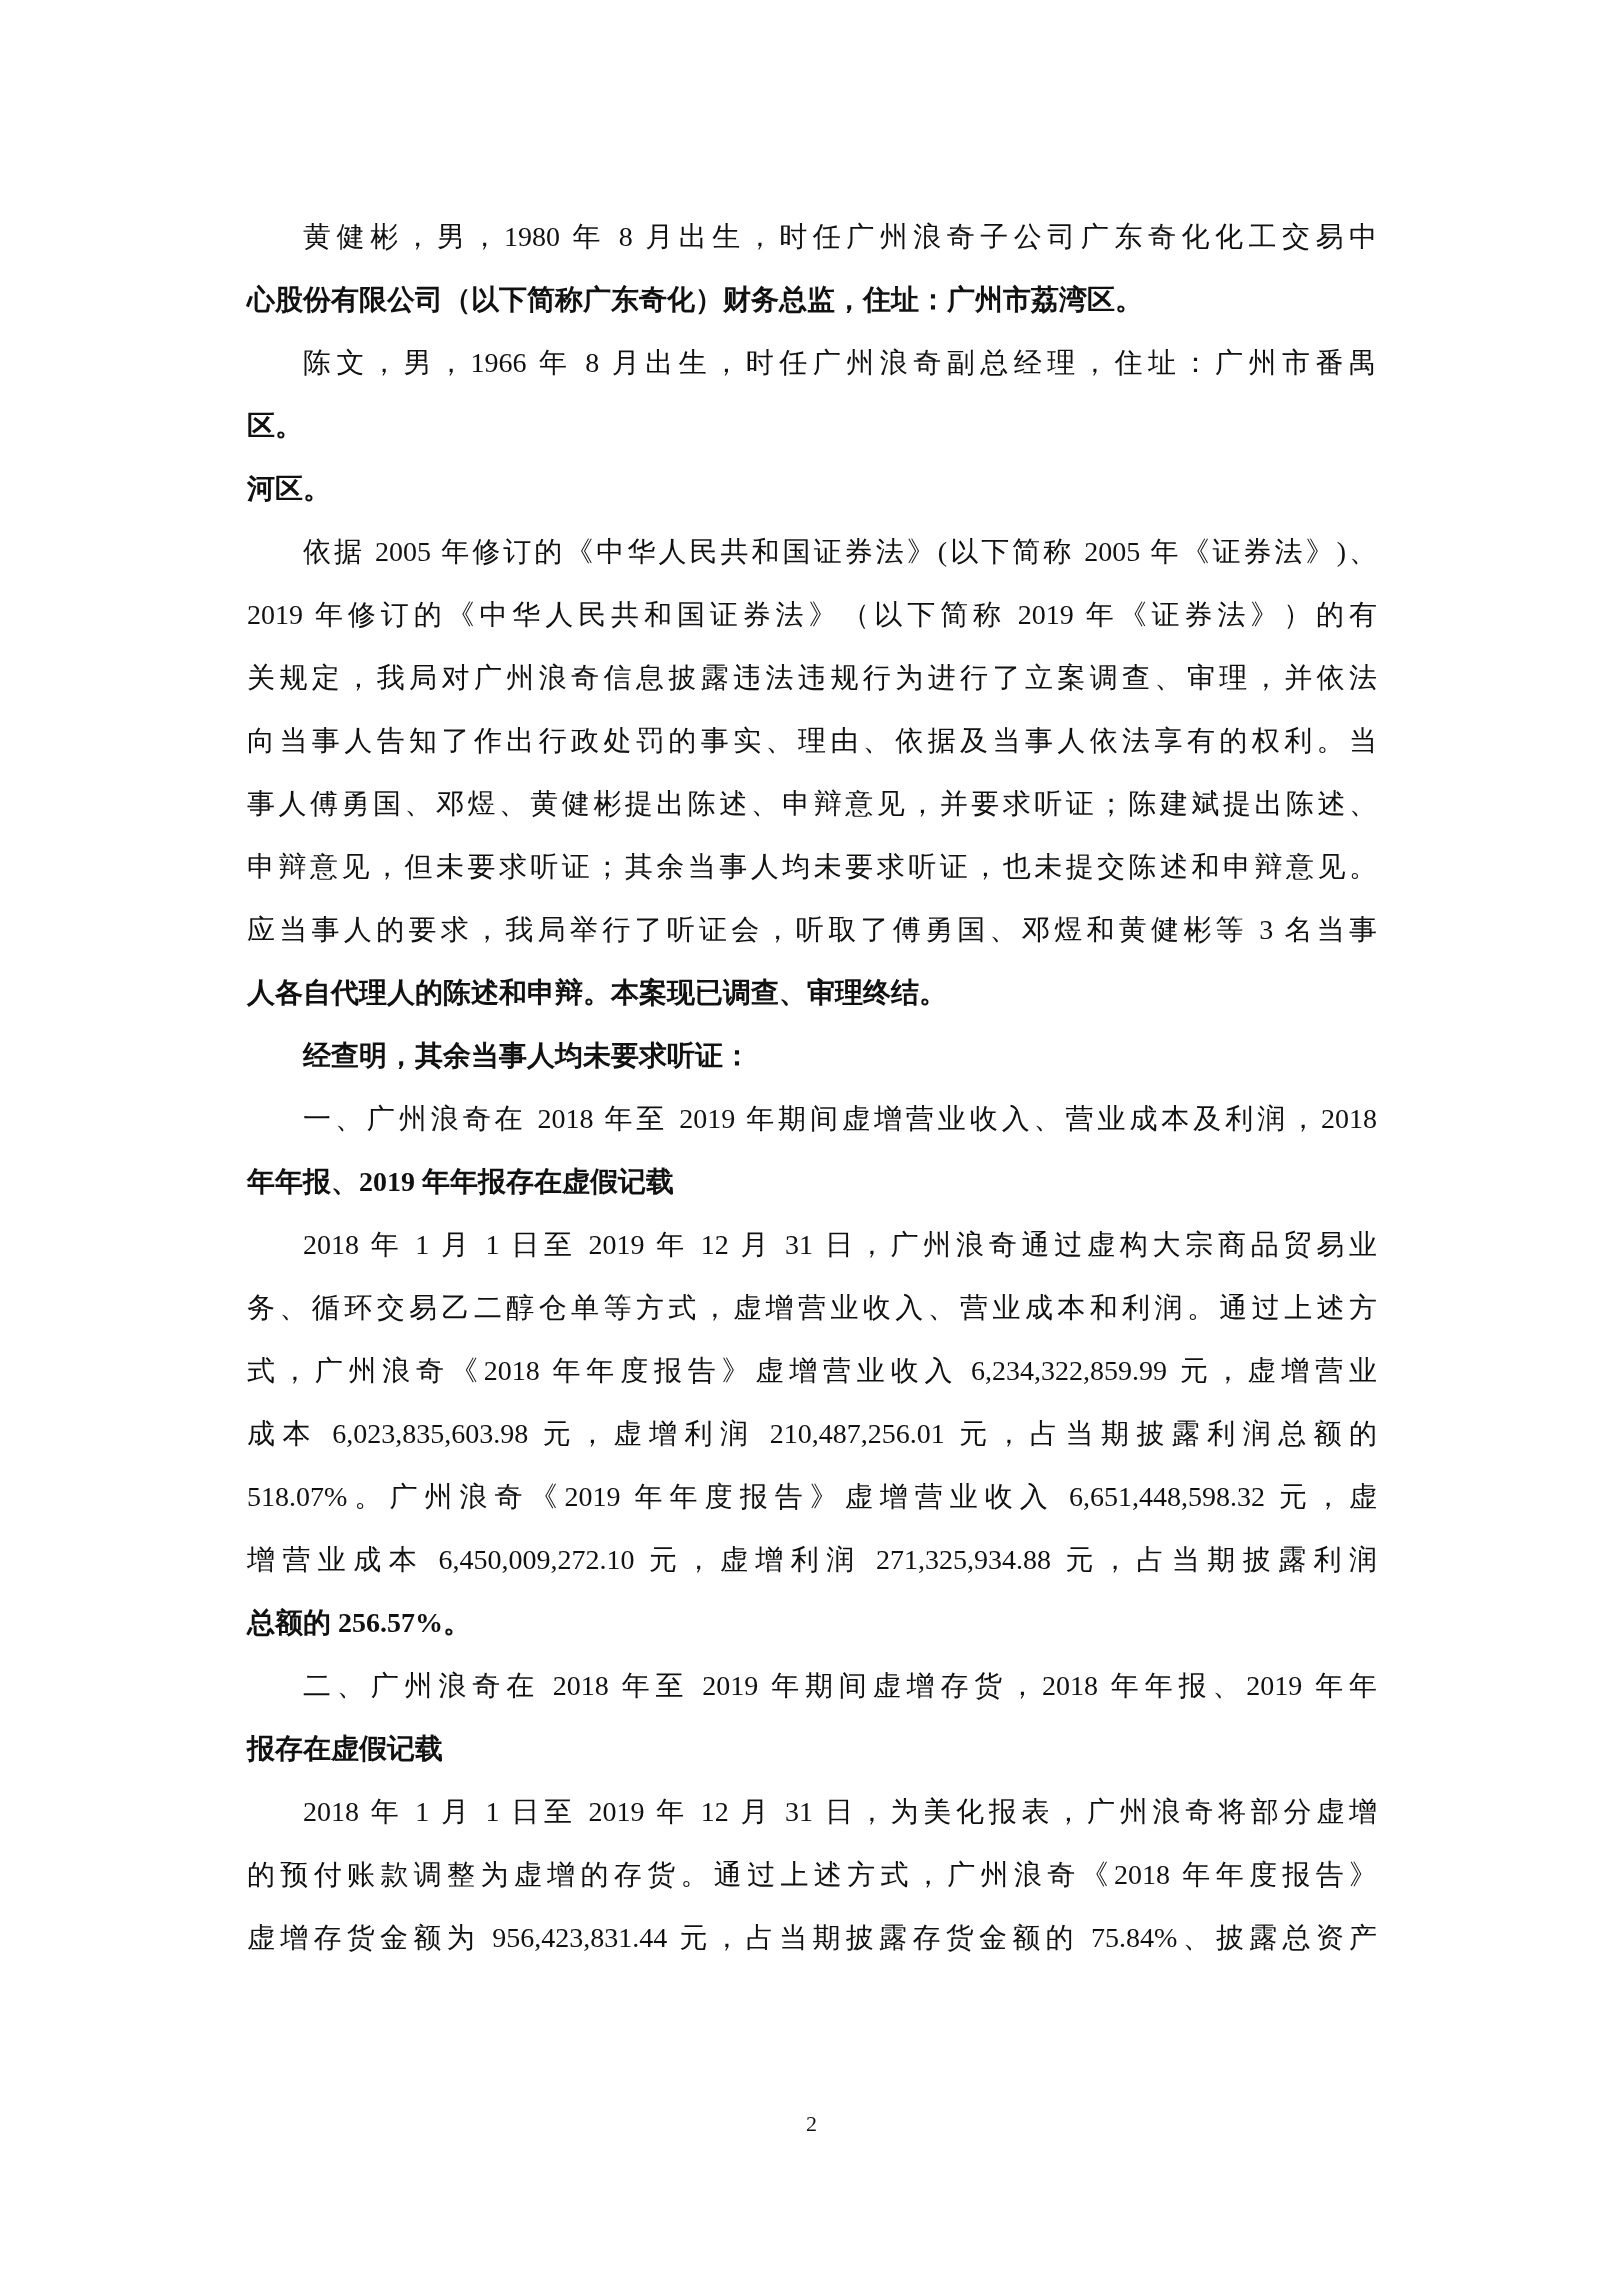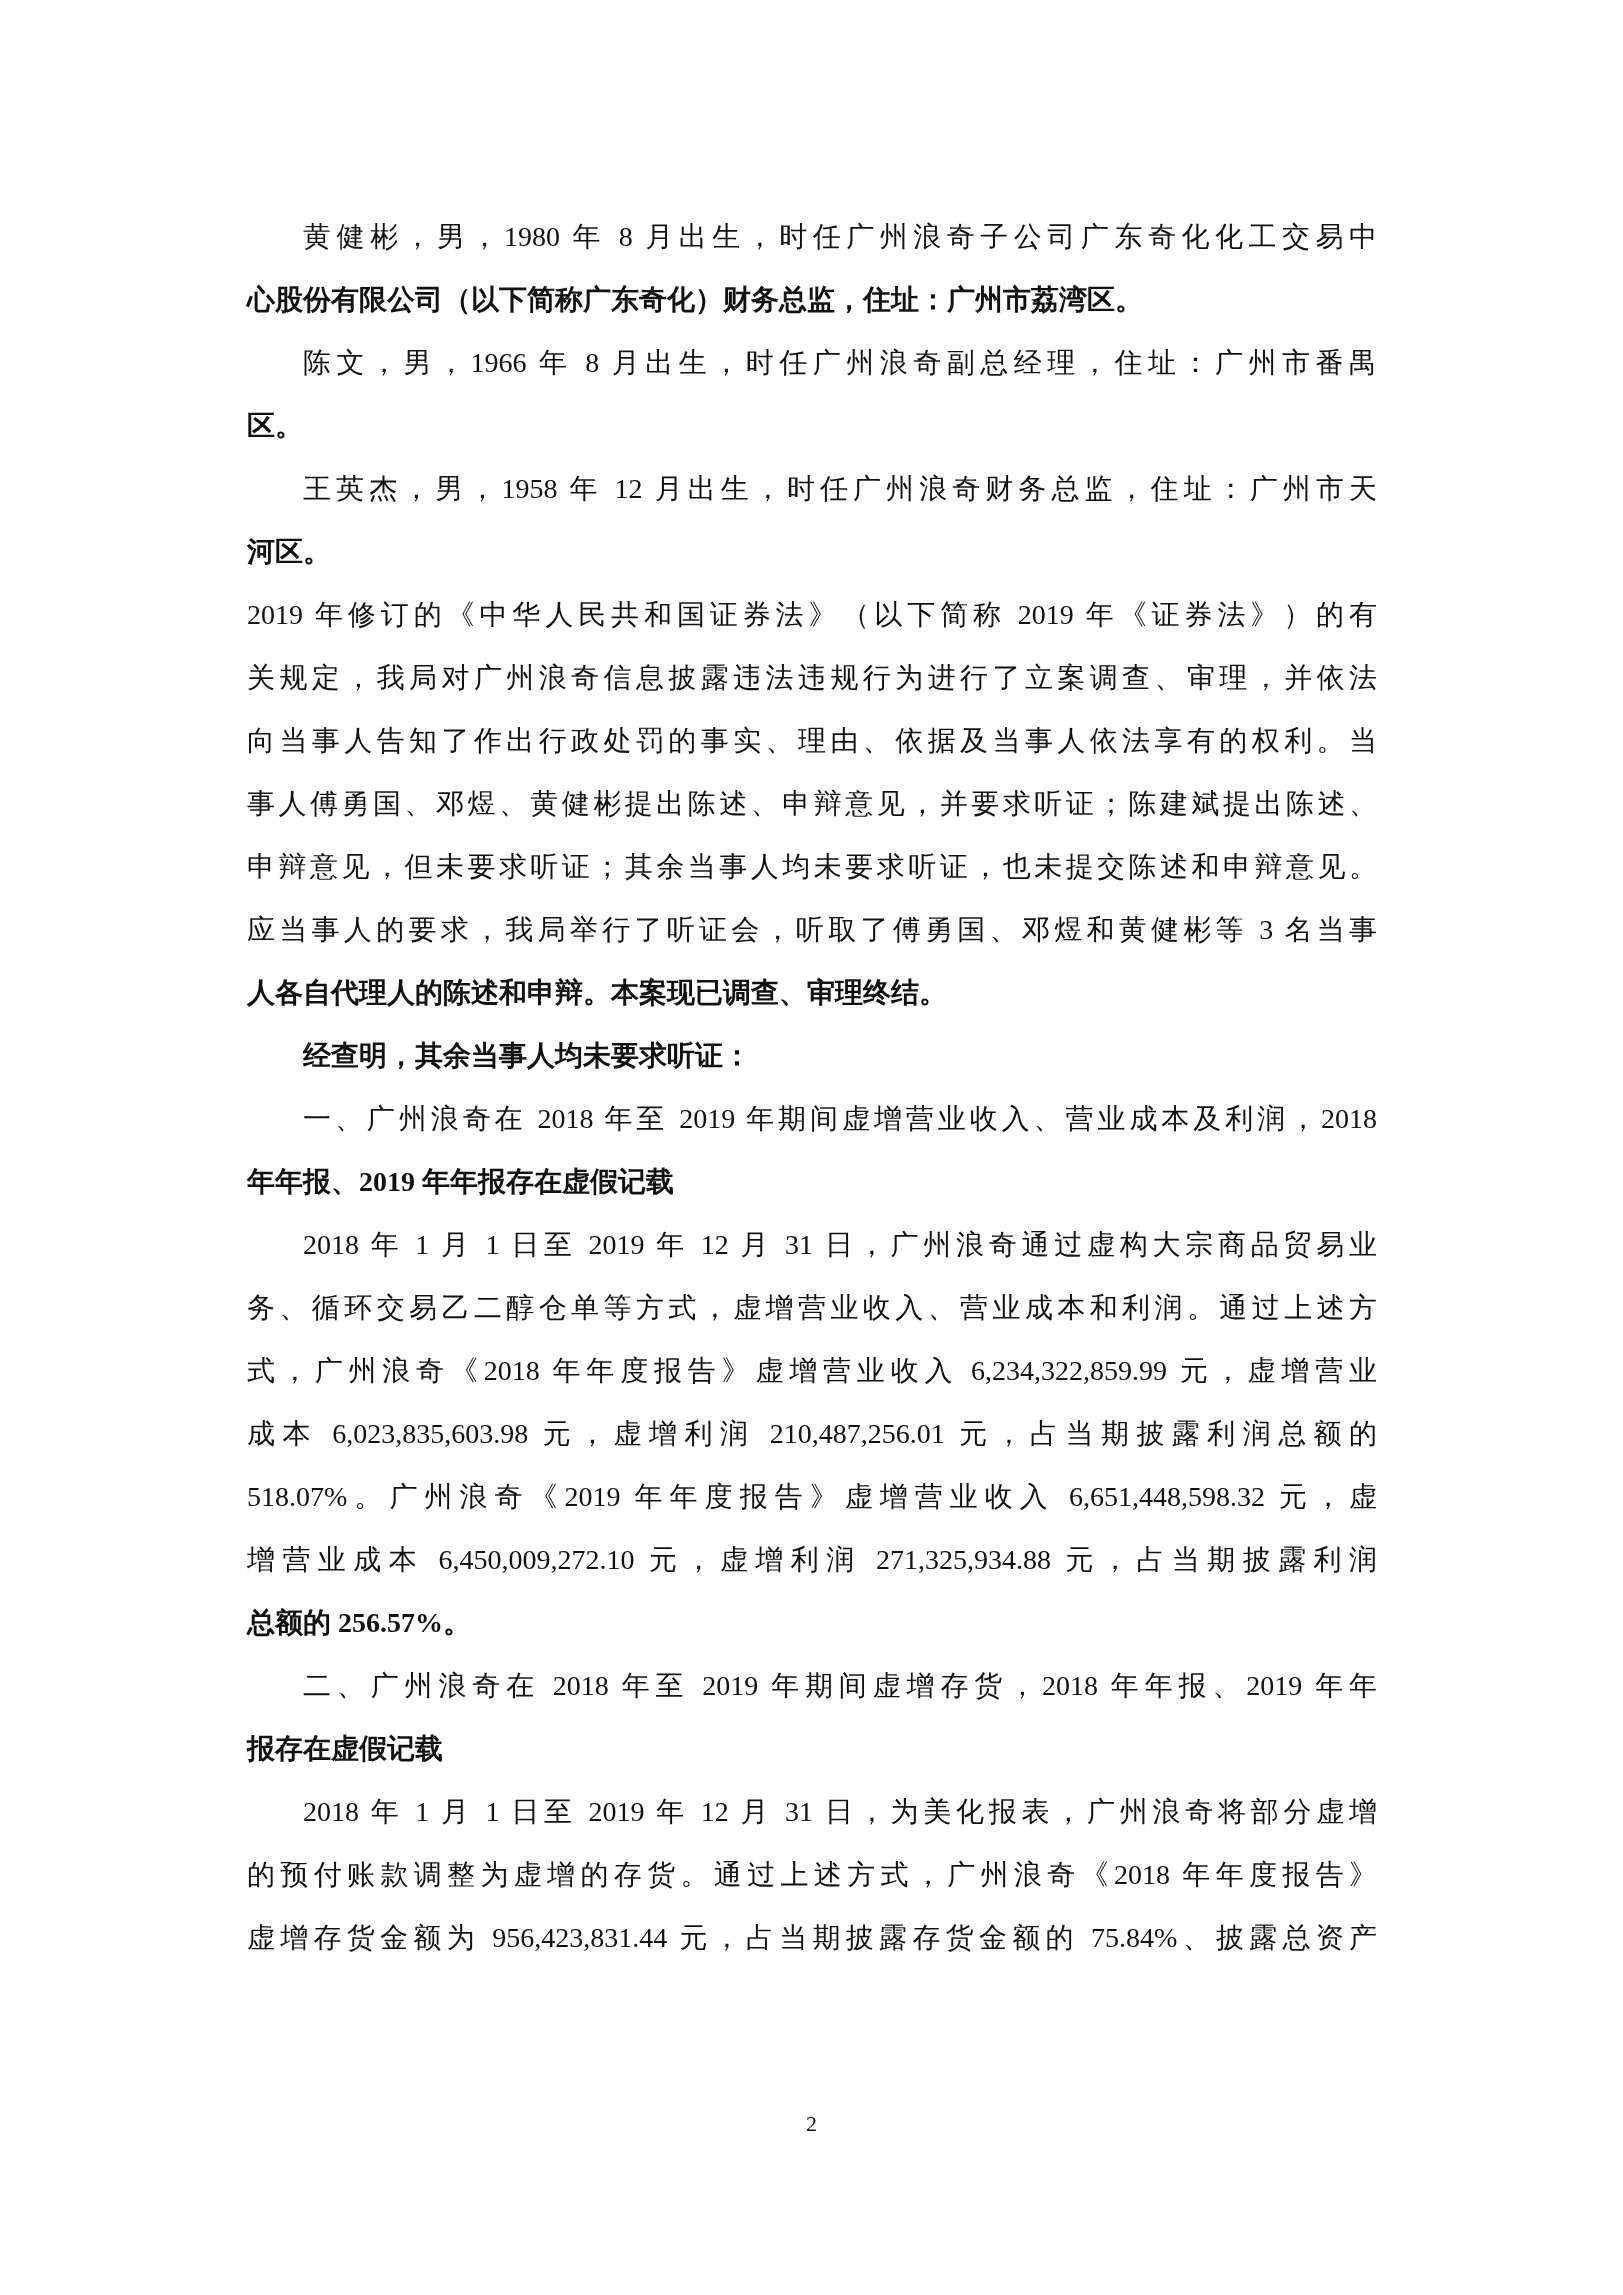--- a/index.html
+++ b/index.html
@@ -59,22 +59,22 @@
   </style>
 </head>
 <body>
 
 <div class="page">
   <div class="body-text">
     <div class="line indent">黄健彬，男，1980 年 8 月出生，时任广州浪奇子公司广东奇化化工交易中</div>
     <div class="line last">心股份有限公司（以下简称广东奇化）财务总监，住址：广州市荔湾区。</div>
     <div class="line indent">陈文，男，1966 年 8 月出生，时任广州浪奇副总经理，住址：广州市番禺</div>
     <div class="line last">区。</div>
-    <div class="line indent">王英杰，男，1958 年 12 月出生，时任广州浪奇财务总监，住址：广州市天</div>
     <div class="line last">河区。</div>
+    <div class="line indent">依据 2005 年修订的《中华人民共和国证券法》(以下简称 2005 年《证券法》)、</div>
     <div class="line">2019 年修订的《中华人民共和国证券法》（以下简称 2019 年《证券法》）的有</div>
     <div class="line">关规定，我局对广州浪奇信息披露违法违规行为进行了立案调查、审理，并依法</div>
     <div class="line">向当事人告知了作出行政处罚的事实、理由、依据及当事人依法享有的权利。当</div>
     <div class="line">事人傅勇国、邓煜、黄健彬提出陈述、申辩意见，并要求听证；陈建斌提出陈述、</div>
     <div class="line">申辩意见，但未要求听证；其余当事人均未要求听证，也未提交陈述和申辩意见。</div>
     <div class="line">应当事人的要求，我局举行了听证会，听取了傅勇国、邓煜和黄健彬等 3 名当事</div>
     <div class="line last">人各自代理人的陈述和申辩。本案现已调查、审理终结。</div>
     <div class="line indent last">经查明，其余当事人均未要求听证：</div>
     <div class="line indent">一、广州浪奇在 2018 年至 2019 年期间虚增营业收入、营业成本及利润，2018</div>
     <div class="line last">年年报、2019 年年报存在虚假记载</div>

